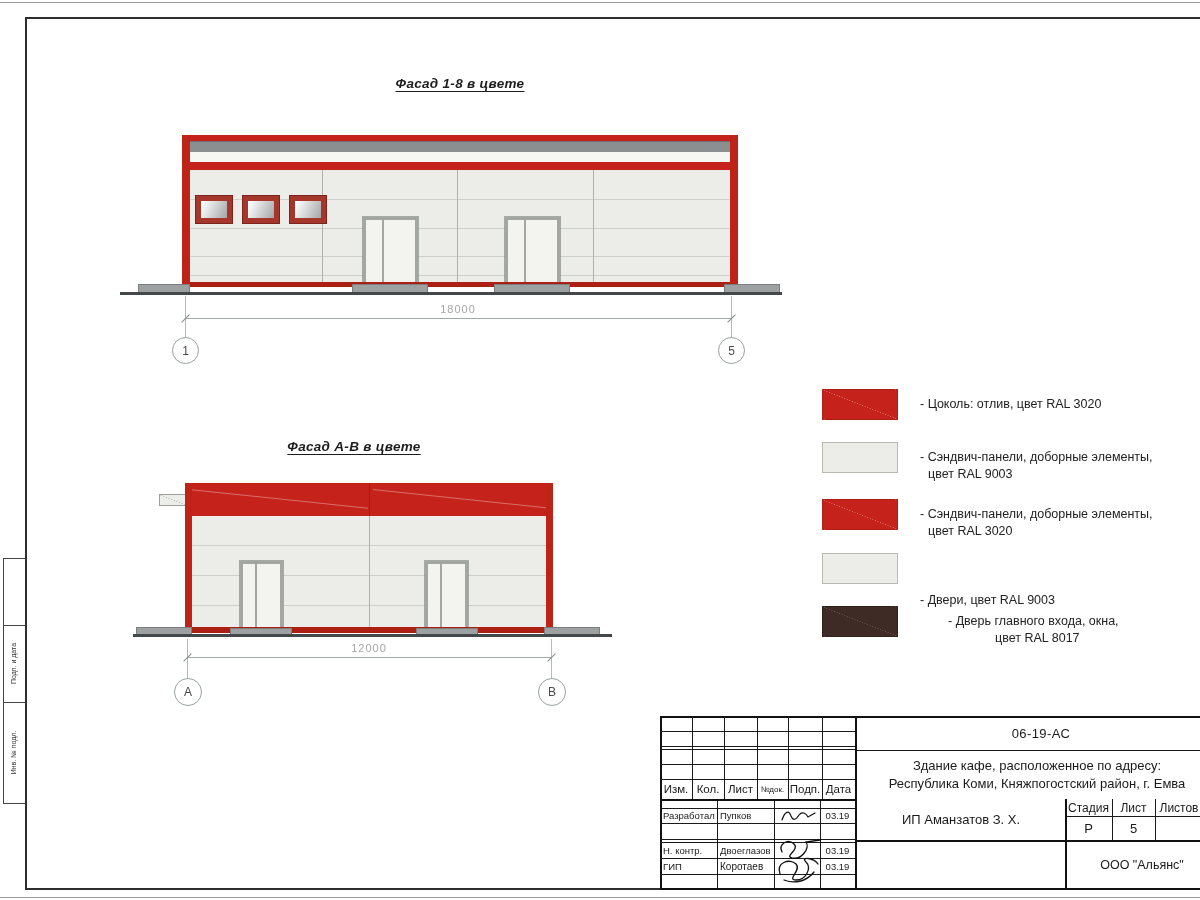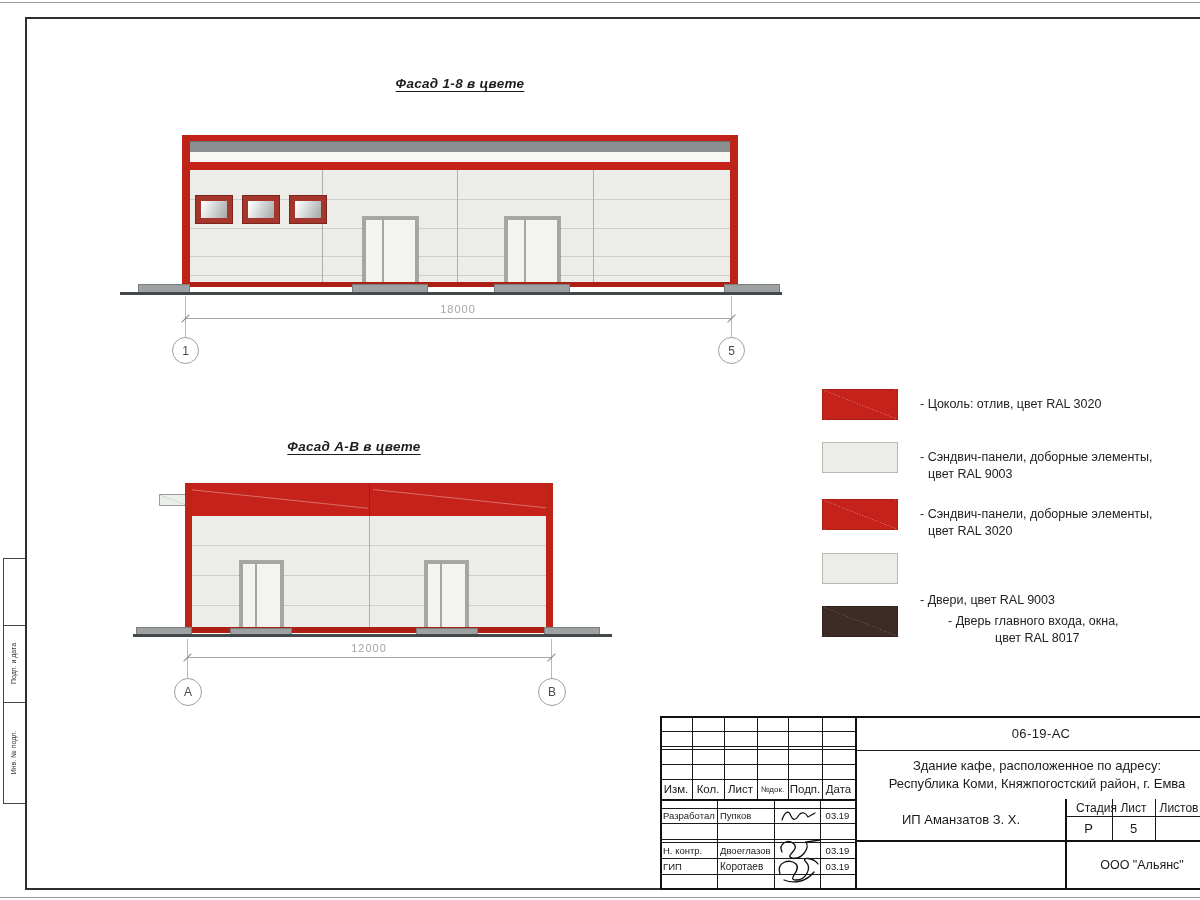--- a/index.html
+++ b/index.html
@@ -256,21 +256,21 @@
     <div>Республика Коми, Княжпогостский район, г. Емва</div>
   </div>
 
   <div class="vl thick" style="left:405px;top:83px;height:89px;width:2px;"></div>
   <div class="hl" style="left:407px;top:100px;width:193px;"></div>
   <div class="vl" style="left:452px;top:83px;height:41px;"></div>
   <div class="vl" style="left:495px;top:83px;height:41px;"></div>
   <div class="hl thick" style="left:197px;top:124px;width:403px;height:2px;"></div>
 
   <div class="tb-txt" style="left:197px;top:83px;width:208px;height:41px;font-size:13px;">ИП Аманзатов З. Х.</div>
-  <div class="tb-txt" style="left:405px;top:83px;width:47px;height:17px;font-size:12px;margin-left:8px;">Стадия</div>
+  <div class="tb-txt" style="left:405px;top:83px;width:47px;height:17px;font-size:12px;">Стадия</div>
   <div class="tb-txt" style="left:452px;top:83px;width:43px;height:17px;font-size:12px;">Лист</div>
   <div class="tb-txt" style="left:495px;top:83px;width:48px;height:17px;font-size:12px;">Листов</div>
   <div class="tb-txt" style="left:405px;top:100px;width:47px;height:24px;font-size:13px;">Р</div>
   <div class="tb-txt" style="left:452px;top:100px;width:43px;height:24px;font-size:13px;">5</div>
   <div class="tb-txt" style="left:495px;top:100px;width:48px;height:24px;font-size:13px;"></div>
 
   <div class="tb-txt" style="left:407px;top:126px;width:150px;height:46px;font-size:12.5px;">ООО "Альянс"</div>
 </div>
 
 </body></html>

